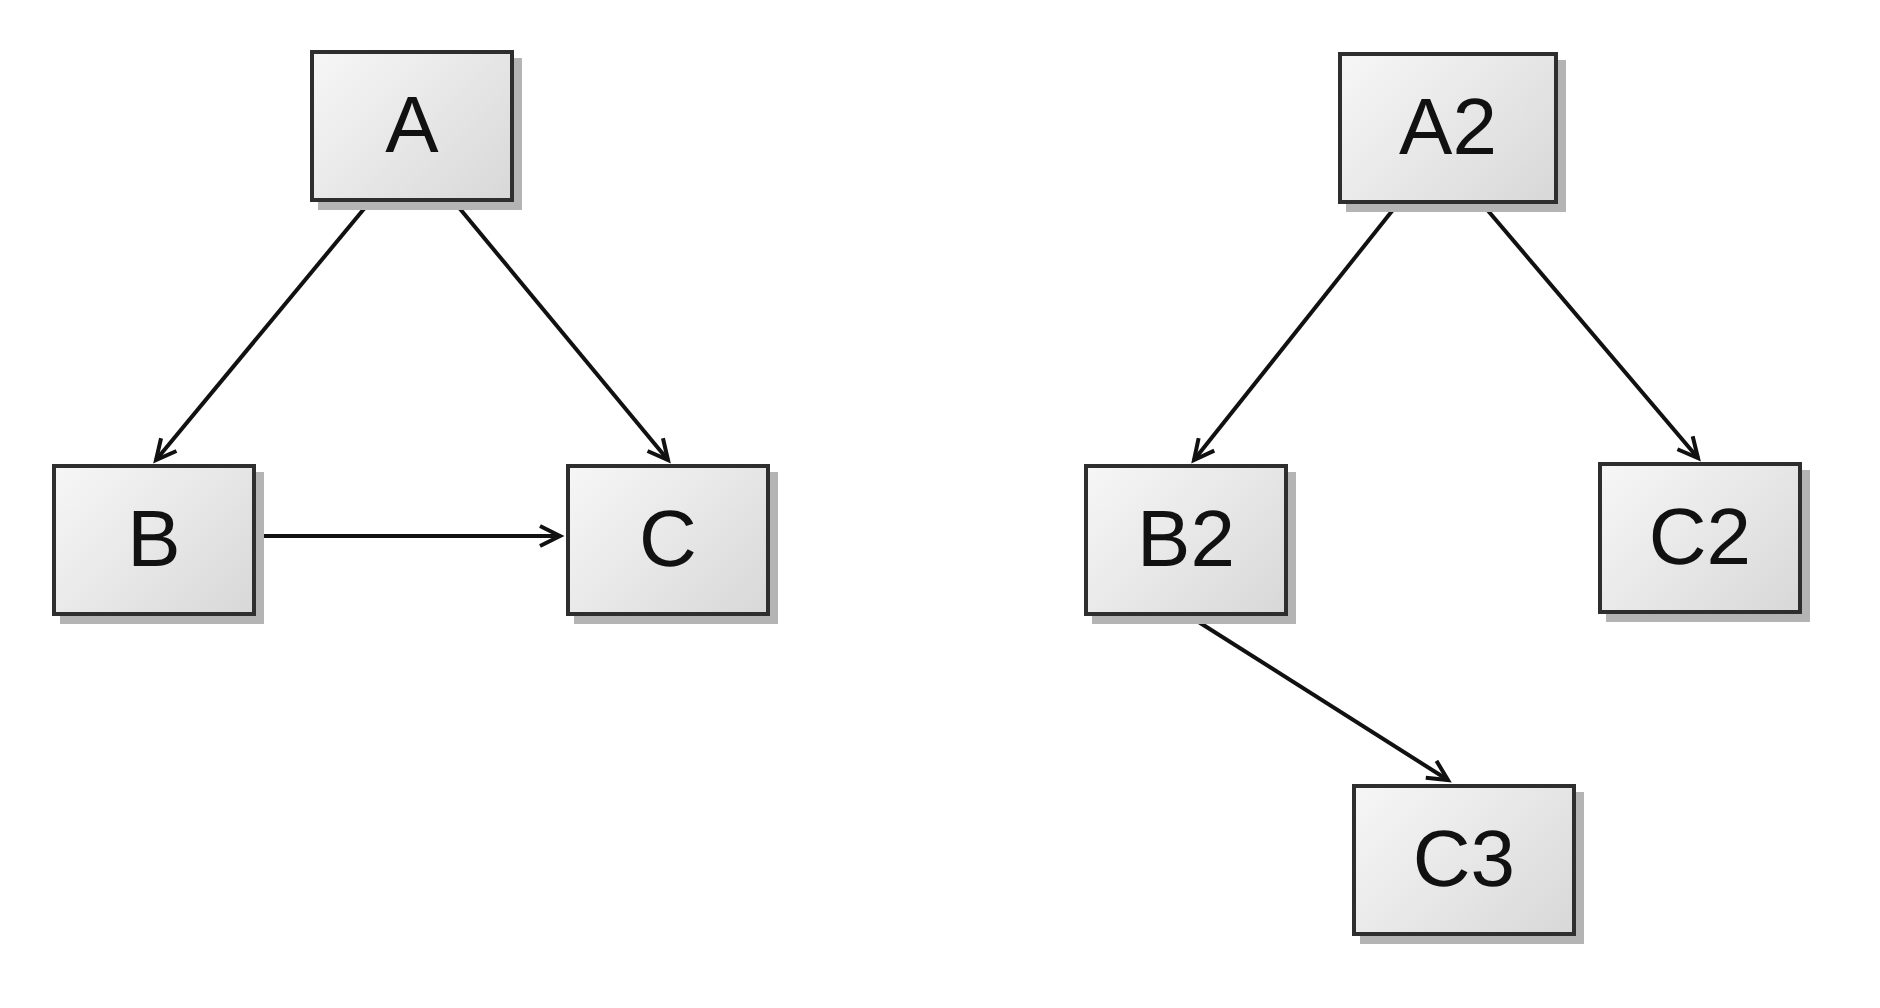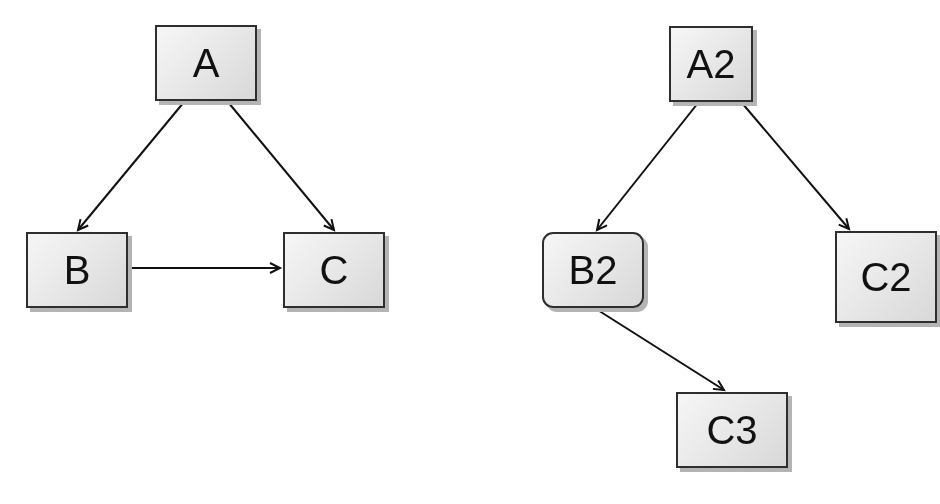--- a/index.html
+++ b/index.html
@@ -70,26 +70,26 @@
   <div id="nodes-layer">
       <div class="node" style="left: 155px; top: 25px; width: 102px; height: 76px;">
         <span class="node-label">A</span>
       </div>
       <div class="node" style="left: 26px; top: 232px; width: 102px; height: 76px;">
         <span class="node-label">B</span>
       </div>
       <div class="node" style="left: 283px; top: 232px; width: 102px; height: 76px;">
         <span class="node-label">C</span>
       </div>
-      <div class="node" style="left: 669px; top: 26px; width: 84px; height: 76px;">
+      <div class="node" style="left: 669px; top: 26px; width: 110px; height: 76px;">
         <span class="node-label">A2</span>
       </div>
-      <div class="node" style="left: 542px; top: 232px; width: 102px; height: 76px; border-radius: 11px;">
+      <div class="node" style="left: 542px; top: 232px; width: 102px; height: 76px;">
         <span class="node-label">B2</span>
       </div>
-      <div class="node" style="left: 799px; top: 231px; width: 102px; height: 92px; margin-left: 36px;">
+      <div class="node" style="left: 799px; top: 231px; width: 102px; height: 76px;">
         <span class="node-label">C2</span>
       </div>
       <div class="node" style="left: 676px; top: 392px; width: 112px; height: 76px;">
         <span class="node-label">C3</span>
       </div>
     </div>
 </div>
 
 </body></html>

